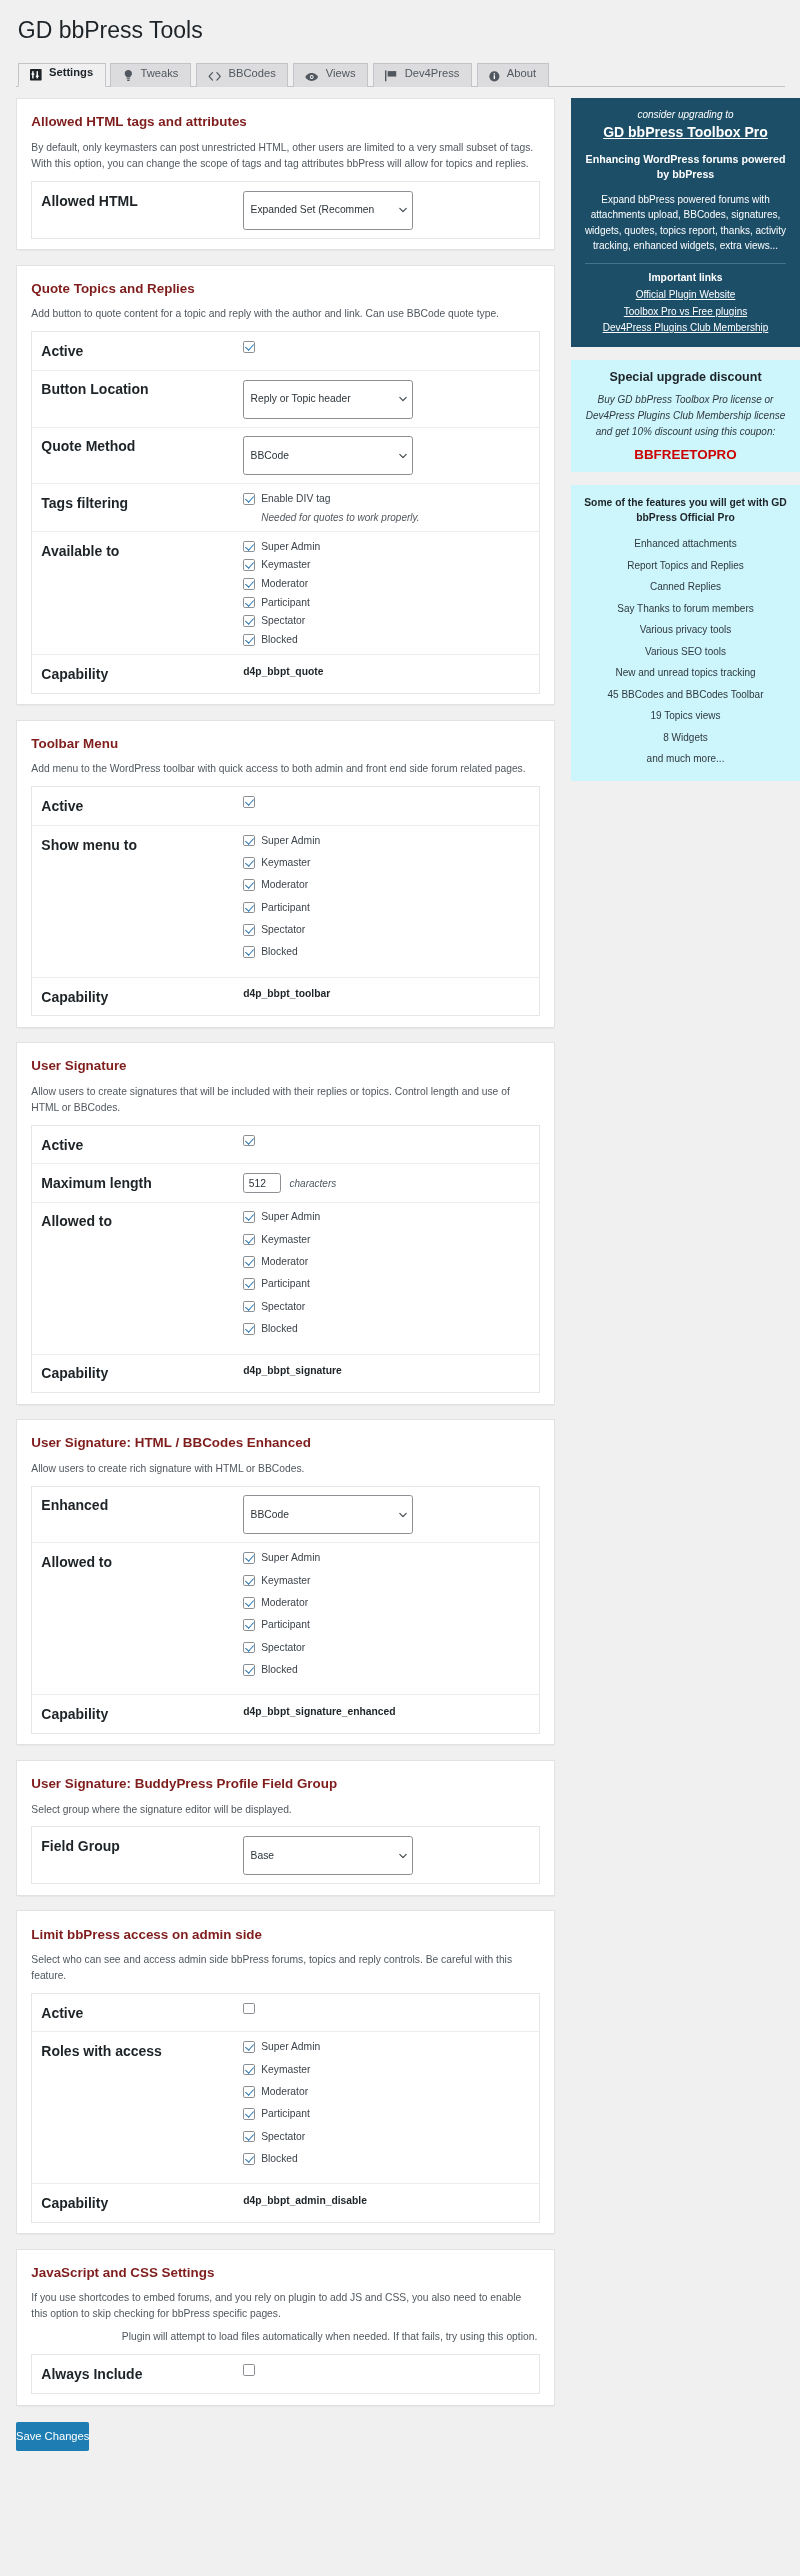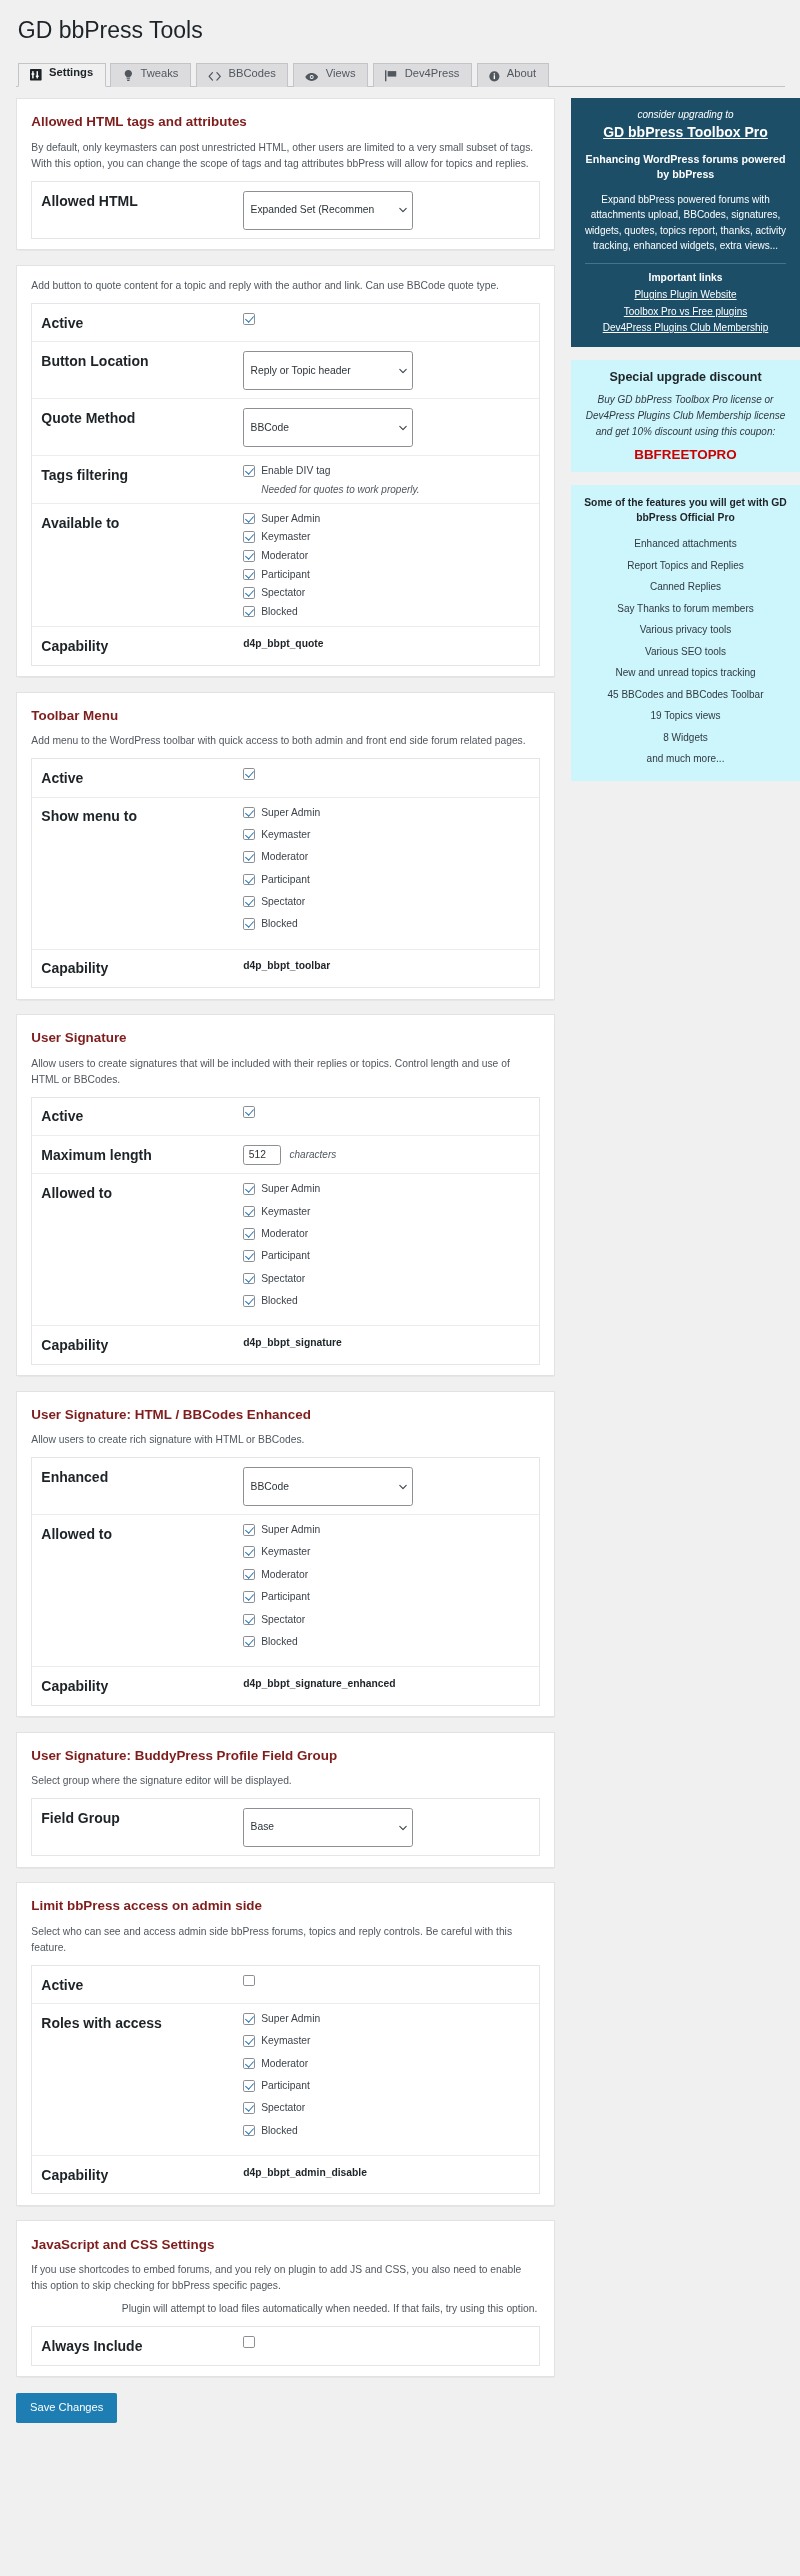--- a/index.html
+++ b/index.html
@@ -195,21 +195,21 @@
 
   
   .save-bar { padding: 1.8px 0 21.5px 0; }
   .btn-primary {
     background: #1e7eb3;
     color: #fff;
     border: none;
     border-radius: 1.8px;
     font-size: 11.2px;
     font-family: "Liberation Sans", sans-serif;
-    padding: 8px 14px;
+    padding: 8px 0;
     cursor: pointer;
     line-height: 1.2;
   }
 </style>
 </head>
 <body>
 
 <div class="wrap">
 
   <h1 class="page-title">GD bbPress Tools</h1>
@@ -295,20 +295,21 @@
                 <svg class="caret" viewBox="0 0 10 10">
                     <path d="M1 3l4 4 4-4" stroke="#3c434a" stroke-width="1.4" fill="none" stroke-linecap="round" stroke-linejoin="round"></path>
                   </svg>
               </span>
             </div>
           </div>
         </div>
       </div>
 
       <div class="panel">
+        <h2>Quote Topics and Replies</h2>
         <p class="desc">Add button to quote content for a topic and reply with the author and link. Can use BBCode quote type.</p>
         <div class="inner">
           <div class="row">
             <div class="lbl">Active</div>
             <div class="fld"><span class="cb checked"></span></div>
           </div>
           <div class="row">
             <div class="lbl">Button Location</div>
             <div class="fld">
               <span class="selwrap">
@@ -622,21 +623,21 @@
 
     <div class="side-col">
 
       <div class="side-box box-dark">
         <div class="pre">consider upgrading to</div>
         <div class="bigtitle">GD bbPress Toolbox Pro</div>
         <div class="sub">Enhancing WordPress forums powered by bbPress</div>
         <div class="body">Expand bbPress powered forums with attachments upload, BBCodes, signatures, widgets, quotes, topics report, thanks, activity tracking, enhanced widgets, extra views...</div>
         <hr>
         <div class="linkshead">Important links</div>
-        <a class="lnk">Plugins Plugin Website</a>
+        <a class="lnk">Official Plugin Website</a>
         <a class="lnk">Toolbox Pro vs Free plugins</a>
         <a class="lnk">Dev4Press Plugins Club Membership</a>
       </div>
 
       <div class="side-box box-light">
         <div class="h">Special upgrade discount</div>
         <div class="p">Buy GD bbPress Toolbox Pro license or Dev4Press Plugins Club Membership license and get 10% discount using this coupon:</div>
         <div class="coupon">BBFREETOPRO</div>
       </div>
 

